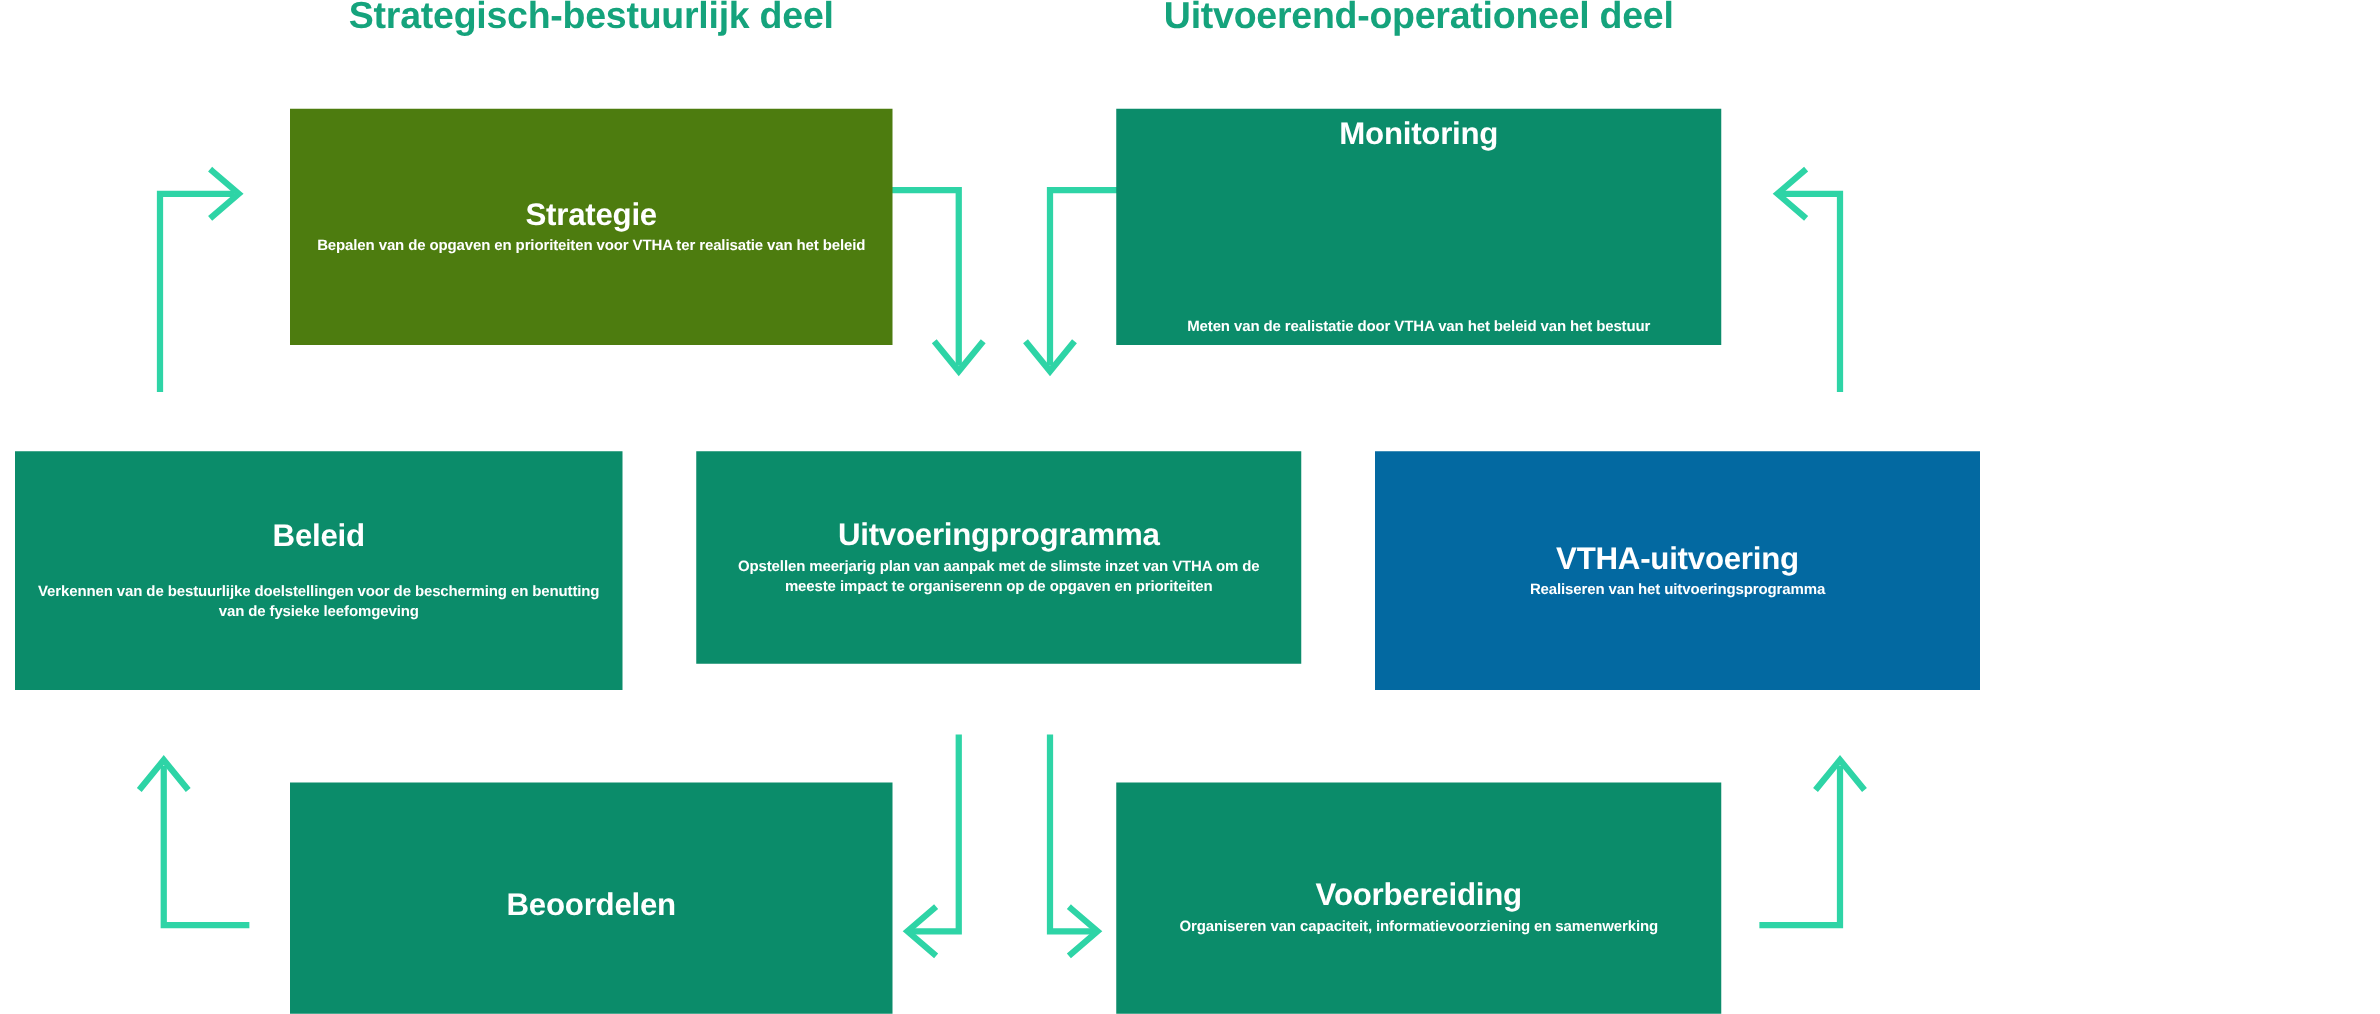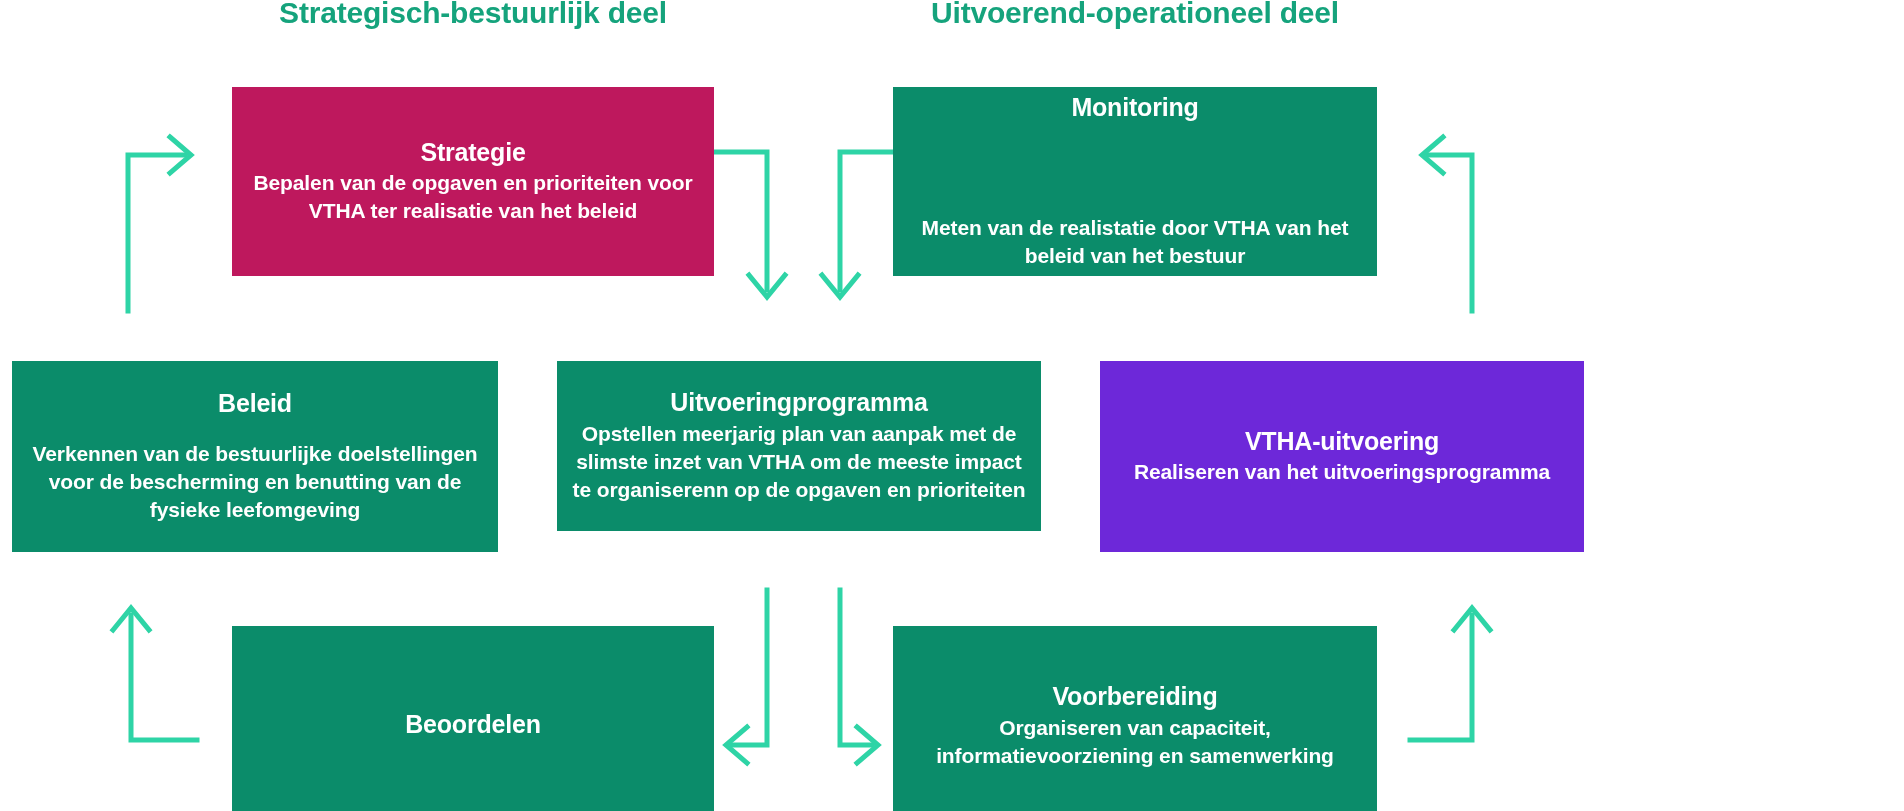--- a/index.html
+++ b/index.html
@@ -36,21 +36,21 @@
     padding:6px 14px;
   }
   .box .b-title{
     font-size:25px;
     font-weight:bold;
     line-height:1.18;
     margin-bottom:2px;
     letter-spacing:-0.2px;
   }
   .box .b-desc{
-    font-size:21px;
+    font-size:12px;
     font-weight:bold;
     line-height:1.33;
     letter-spacing:-0.1px;
     max-width:100%;
   }
 
   
   #box-strategie   {left:232px;  top:87px;  width:482px; height:189px;}
   #box-monitoring  {left:893px;  top:87px;  width:484px; height:189px;justify-content:space-between;}
   
@@ -124,41 +124,41 @@
       <polyline points="840,590 840,745 872,745" stroke="#2ed4a6"></polyline>
       <polyline class="head" points="857,727 878,745 857,763" stroke="#2ed4a6"></polyline>
     </g>
 
     <g>
       <polyline points="1410,740 1472,740 1472,615" stroke="#2ed4a6"></polyline>
       <polyline class="head" points="1454,630 1472,608 1490,630" stroke="#2ed4a6"></polyline>
     </g>
   </svg>
 
-  <div class="box" id="box-strategie" style="background: #be185d; color: rgb(255, 255, 255);">
+  <div class="box" id="box-strategie" style="background: #4d7c0f; color: rgb(255, 255, 255);">
     <div class="b-title">Strategie</div>
     <div class="b-desc">Bepalen van de opgaven en prioriteiten voor VTHA ter realisatie van het beleid</div>
   </div>
 
   <div class="box" id="box-monitoring" style="background: rgb(11, 140, 106); color: rgb(255, 255, 255);">
     <div class="b-title">Monitoring</div>
     <div class="b-desc">Meten van de realistatie door VTHA van het beleid van het bestuur</div>
   </div>
 
   <div class="box" id="box-beleid" style="background: rgb(11, 140, 106); color: rgb(255, 255, 255); gap: 20px;">
     <div class="b-title">Beleid</div>
     <div class="b-desc">Verkennen van de bestuurlijke doelstellingen voor de bescherming en benutting van de fysieke leefomgeving</div>
   </div>
 
   <div class="box" id="box-uitvoering" style="background: rgb(11, 140, 106); color: rgb(255, 255, 255);">
     <div class="b-title">Uitvoeringprogramma</div>
     <div class="b-desc">Opstellen meerjarig plan van aanpak met de slimste inzet van VTHA om de meeste impact te organiserenn op de opgaven en prioriteiten</div>
   </div>
 
-  <div class="box" id="box-vtha" style="background: #6d28d9; color: rgb(255, 255, 255);">
+  <div class="box" id="box-vtha" style="background: #0369a1; color: rgb(255, 255, 255);">
     <div class="b-title">VTHA-uitvoering</div>
     <div class="b-desc">Realiseren van het uitvoeringsprogramma</div>
   </div>
 
   <div class="box" id="box-evaluatie" style="background: rgb(11, 140, 106); color: rgb(255, 255, 255);">
     <div class="b-title">Beoordelen</div>
   </div>
 
   <div class="box" id="box-voorbereiding" style="background: rgb(11, 140, 106); color: rgb(255, 255, 255);">
     <div class="b-title">Voorbereiding</div>

